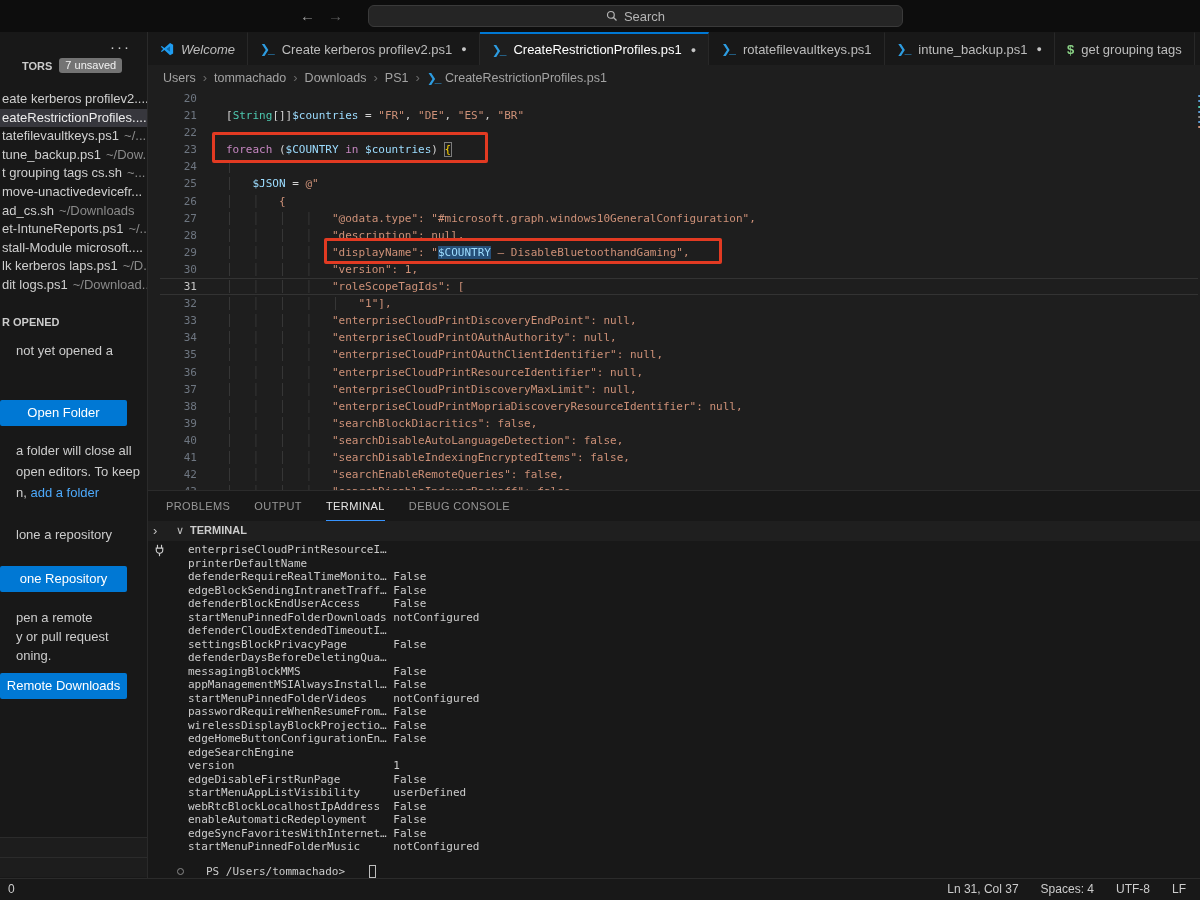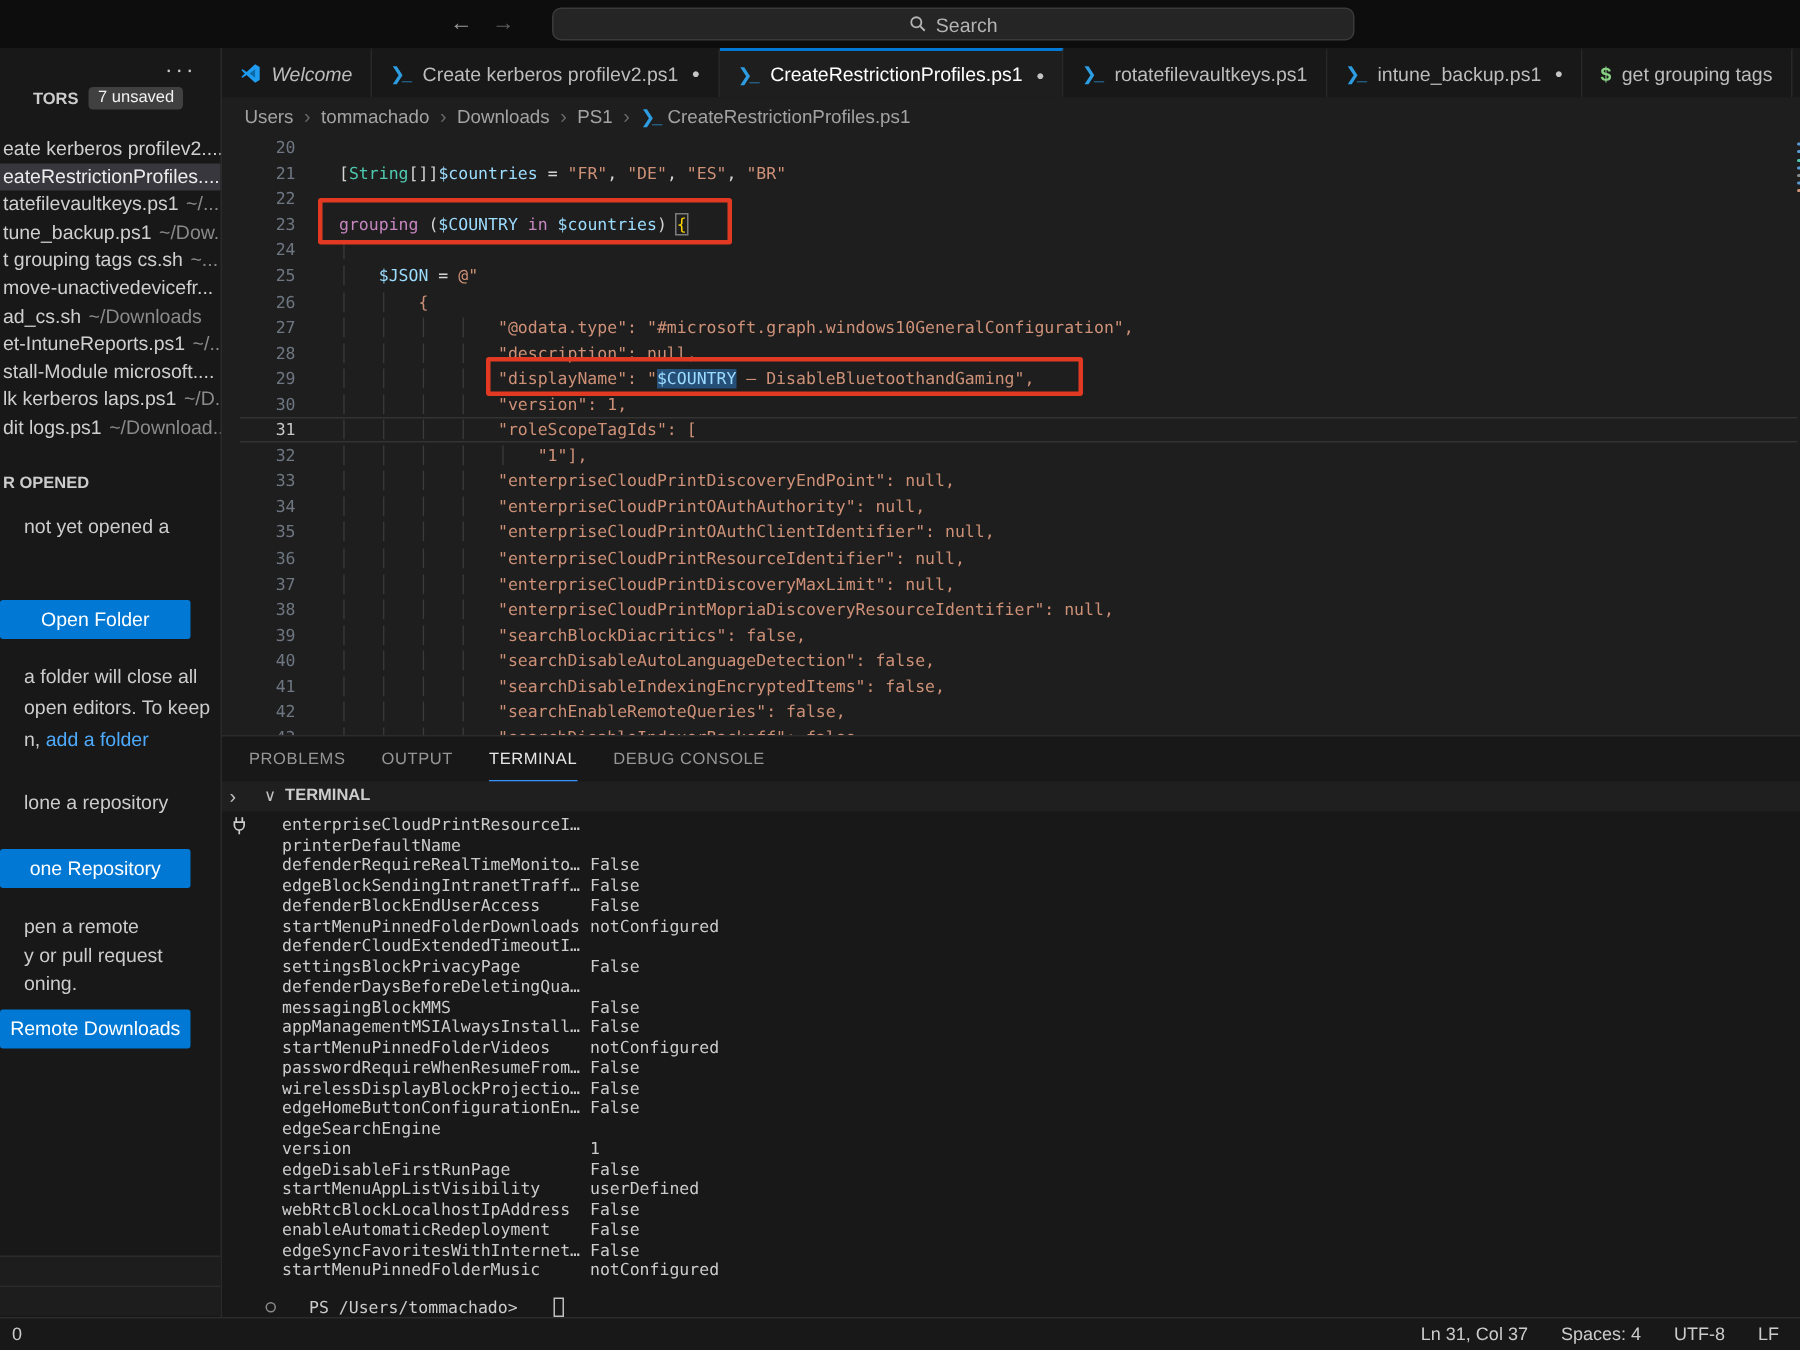--- a/index.html
+++ b/index.html
@@ -15,21 +15,21 @@
   .searchbox { position:absolute; left:368px; top:5px; width:535px; height:22px; background:#252525;
                border:1px solid #3a3a3a; border-radius:6px; display:flex; align-items:center;
                justify-content:center; gap:6px; color:#b4b4b4; font-size:13px; }
 
   
   .sidebar { position:absolute; left:0; top:32px; width:148px; height:846px; background:#181818;
              border-right:1px solid #2a2a2a; overflow:hidden; font-size:13px; }
   .sb-actions { position:absolute; top:6px; right:16px; color:#cccccc; font-size:15px; letter-spacing:2px; }
   .sb-sec-header { position:absolute; left:2px; font-size:11px; font-weight:bold; color:#cccccc;
                    display:flex; align-items:center; gap:7px; }
-  .badge { background:#404040; color:#f2f2f2; font-size:11px; font-weight:normal;
+  .badge { background:#737373; color:#f2f2f2; font-size:11px; font-weight:normal;
            border-radius:3px; padding:1px 6px 2px; }
   .sb-files { position:absolute; left:0; top:58px; width:148px; }
   .sb-file { height:18.6px; line-height:18.6px; padding-left:2px; white-space:nowrap; color:#cfcfcf; cursor:pointer; }
   .sb-file.sel { background:#37373d; color:#ececec; }
   .sb-file .path { color:#8a8a8a; margin-left:5px; }
   .sb-text { position:absolute; left:16px; color:#cccccc; line-height:21px; white-space:nowrap; }
   .sb-btn { position:absolute; left:0; width:127px; height:26px; background:var(--accent,#0078d4);
             color:#fff; border:none; border-radius:2px; font-size:13px; text-align:center;
             line-height:26px; cursor:pointer; white-space:nowrap; overflow:hidden;
             font-family:"Liberation Sans",sans-serif; }
@@ -212,21 +212,21 @@
         <span class="sep">›</span>
         <span><span class="psico">❯<span class="psu">_</span></span> <span>CreateRestrictionProfiles.ps1</span></span>
       </div>
 
     <div class="code-area">
       <div class="cur-line"></div>
       <div id="code-lines">
           <div class="cl"><span class="ln">20</span><span class="ct"></span></div>
           <div class="cl"><span class="ln">21</span><span class="ct"><span class="tk-p">[</span><span class="tk-ty">String</span><span class="tk-p">[]]</span><span class="tk-v">$countries</span><span class="tk-p"> = </span><span class="tk-s">"FR"</span><span class="tk-p">, </span><span class="tk-s">"DE"</span><span class="tk-p">, </span><span class="tk-s">"ES"</span><span class="tk-p">, </span><span class="tk-s">"BR"</span></span></div>
           <div class="cl"><span class="ln">22</span><span class="ct"></span></div>
-          <div class="cl"><span class="ln">23</span><span class="ct"><span class="tk-k">grouping</span><span class="tk-p"> (</span><span class="tk-v">$COUNTRY</span><span class="tk-k"> in </span><span class="tk-v">$countries</span><span class="tk-p">) </span><span class="tk-bm">{</span></span></div>
+          <div class="cl"><span class="ln">23</span><span class="ct"><span class="tk-k">foreach</span><span class="tk-p"> (</span><span class="tk-v">$COUNTRY</span><span class="tk-k"> in </span><span class="tk-v">$countries</span><span class="tk-p">) </span><span class="tk-bm">{</span></span></div>
           <div class="cl"><span class="ln">24</span><span class="ct"><span class="tk-g">│</span></span></div>
           <div class="cl"><span class="ln">25</span><span class="ct"><span class="tk-g">│   </span><span class="tk-v">$JSON</span><span class="tk-p"> = </span><span class="tk-s">@"</span></span></div>
           <div class="cl"><span class="ln">26</span><span class="ct"><span class="tk-g">│   │   </span><span class="tk-s">{</span></span></div>
           <div class="cl"><span class="ln">27</span><span class="ct"><span class="tk-g">│   │   │   │   </span><span class="tk-s">"@odata.type": "#microsoft.graph.windows10GeneralConfiguration",</span></span></div>
           <div class="cl"><span class="ln">28</span><span class="ct"><span class="tk-g">│   │   │   │   </span><span class="tk-s">"description": null,</span></span></div>
           <div class="cl"><span class="ln">29</span><span class="ct"><span class="tk-g">│   │   │   │   </span><span class="tk-s">"displayName": "</span><span class="tk-vh">$COUNTRY</span><span class="tk-s"> — DisableBluetoothandGaming",</span></span></div>
           <div class="cl"><span class="ln">30</span><span class="ct"><span class="tk-g">│   │   │   │   </span><span class="tk-s">"version": 1,</span></span></div>
           <div class="cl cur"><span class="ln">31</span><span class="ct"><span class="tk-g">│   │   │   │   </span><span class="tk-s">"roleScopeTagIds": [</span></span></div>
           <div class="cl"><span class="ln">32</span><span class="ct"><span class="tk-g">│   │   │   │   │   </span><span class="tk-s">"1"],</span></span></div>
           <div class="cl"><span class="ln">33</span><span class="ct"><span class="tk-g">│   │   │   │   </span><span class="tk-s">"enterpriseCloudPrintDiscoveryEndPoint": null,</span></span></div>

